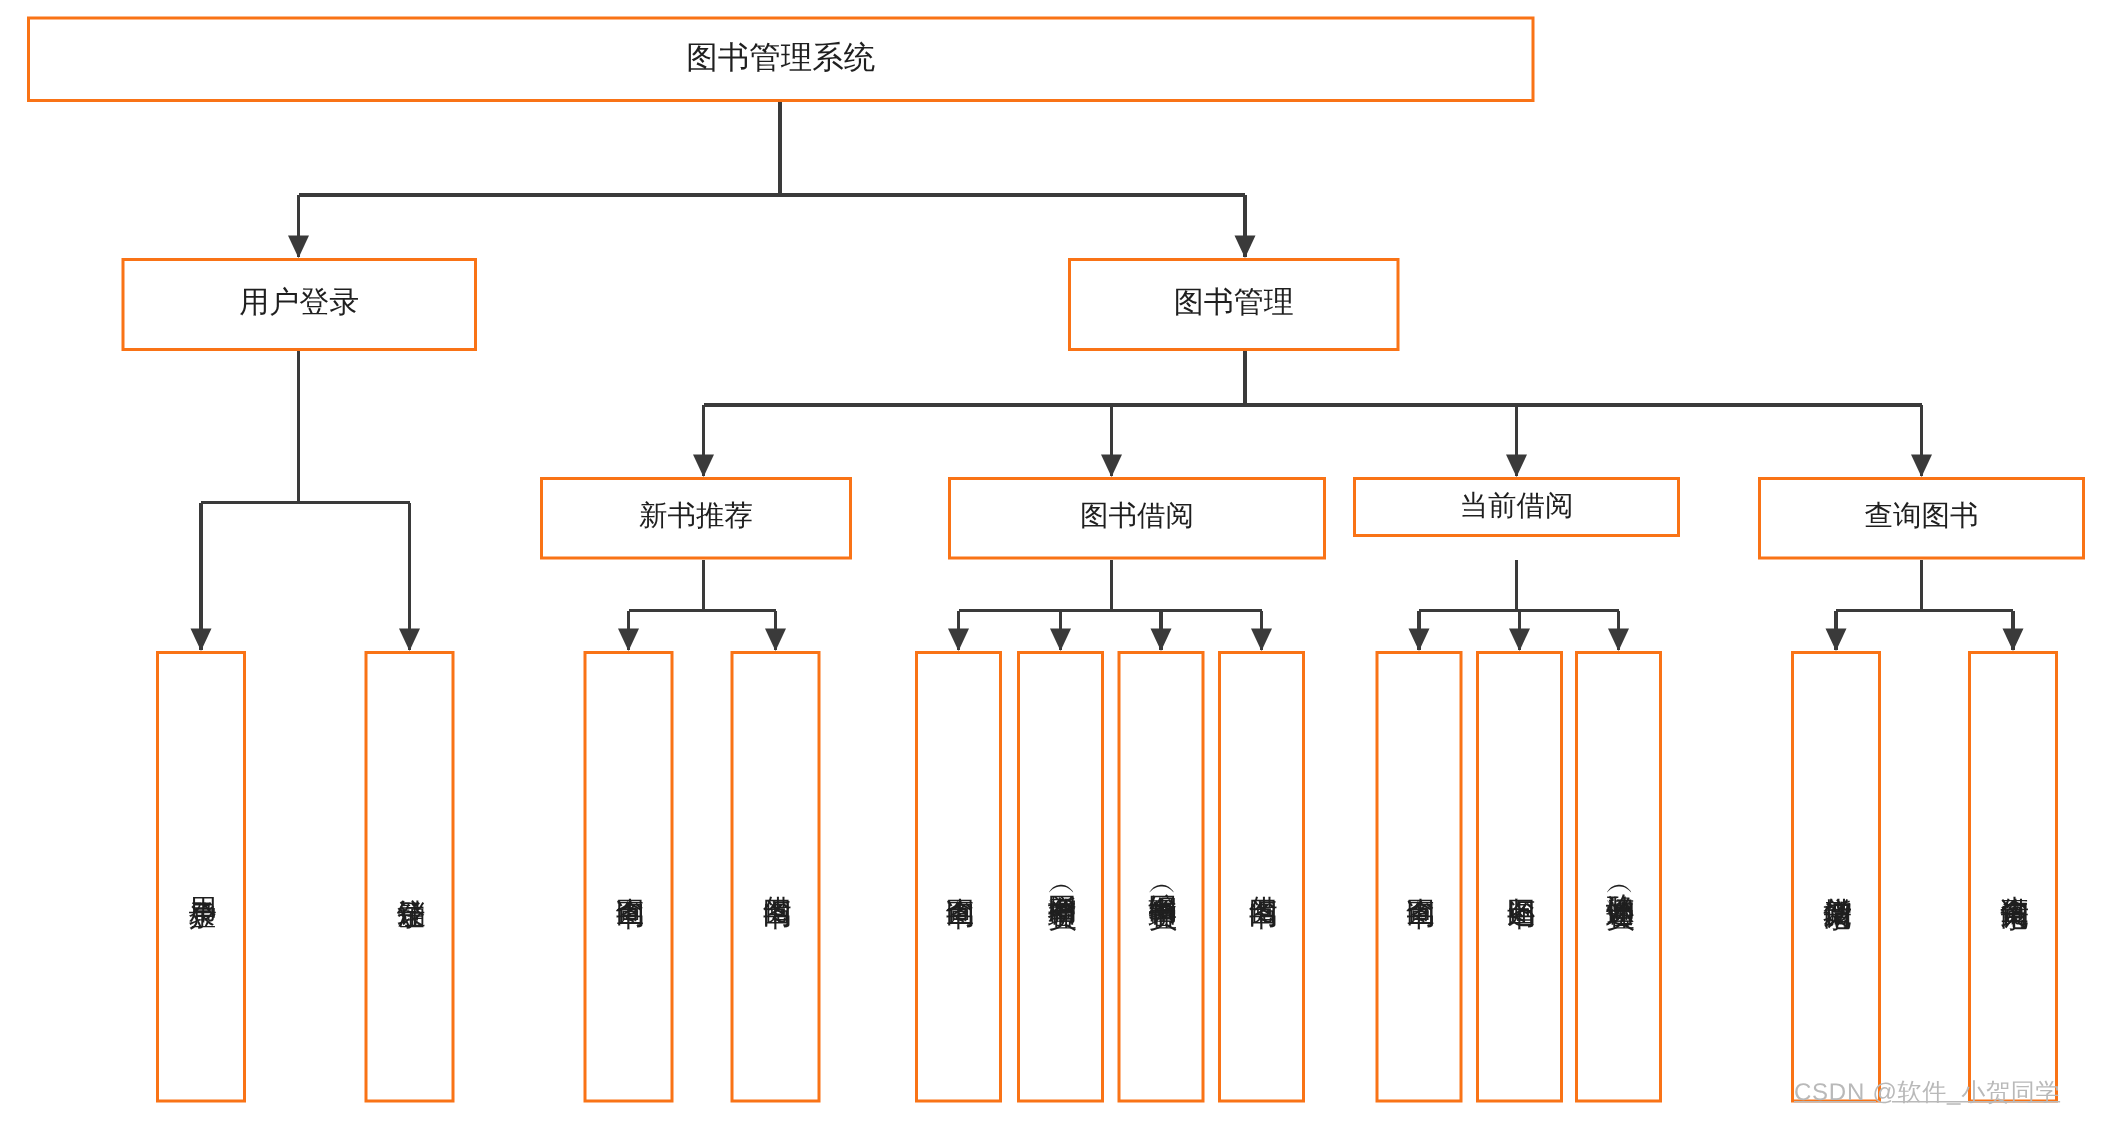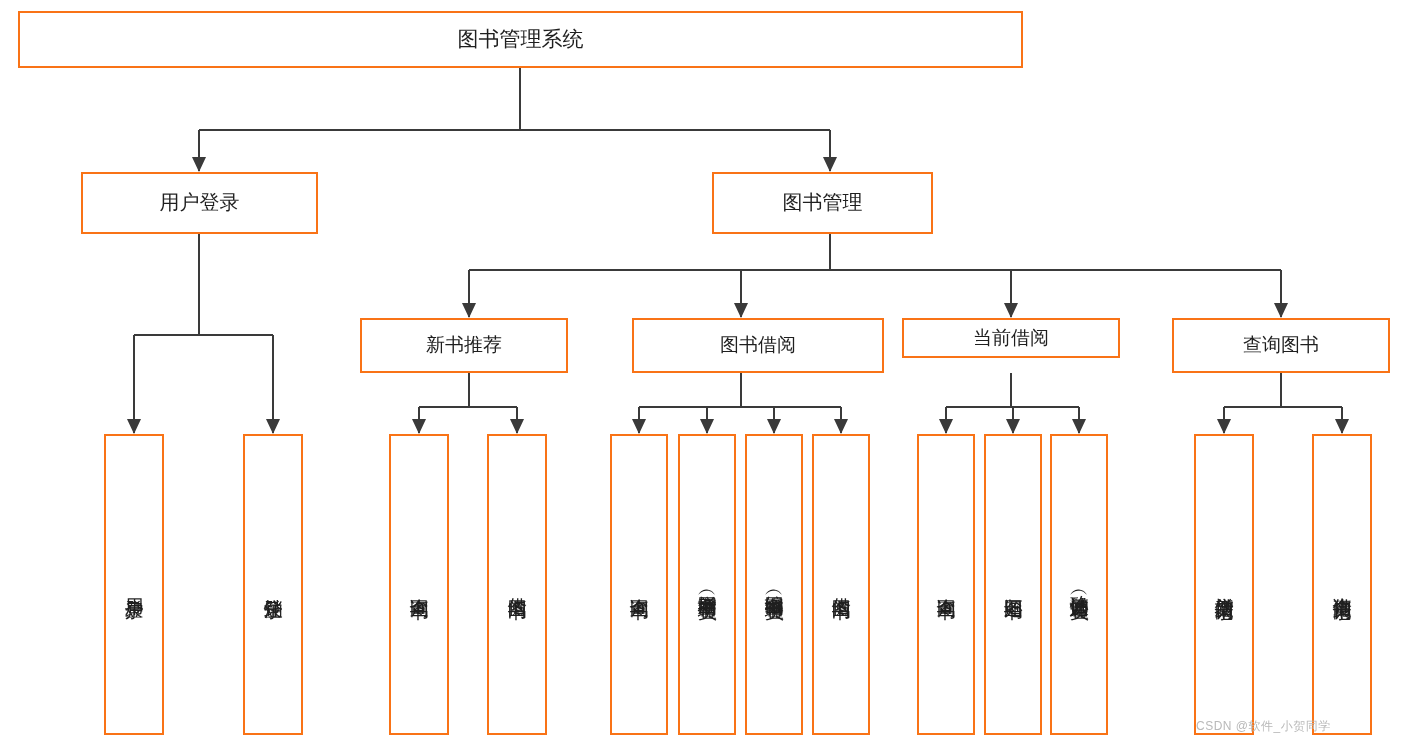--- a/index.html
+++ b/index.html
@@ -56,24 +56,25 @@
     letter-spacing: 1px;
     padding-top: 6px;
     padding-bottom: 6px;
   }
   .node-label {
     display: block;
     white-space: nowrap;
   }
   .watermark {
     position: absolute;
-    font-size: 12px;
+    font-size: 16px;
     color: #b9b9b9;
     white-space: nowrap;
     letter-spacing: 0.5px;
+    text-decoration: underline;
   }
 </style>
 </head>
 <body>
 
 <div id="diagram-root">
 
   <svg id="edge-layer" viewBox="0 0 1405 747" xmlns="http://www.w3.org/2000/svg">
       <line x1="520" y1="68" x2="520" y2="130" stroke="#3a3a3a" stroke-width="2.5" shape-rendering="crispEdges"></line>
       <line x1="199" y1="130" x2="830" y2="130" stroke="#3a3a3a" stroke-width="2.5" shape-rendering="crispEdges"></line>

